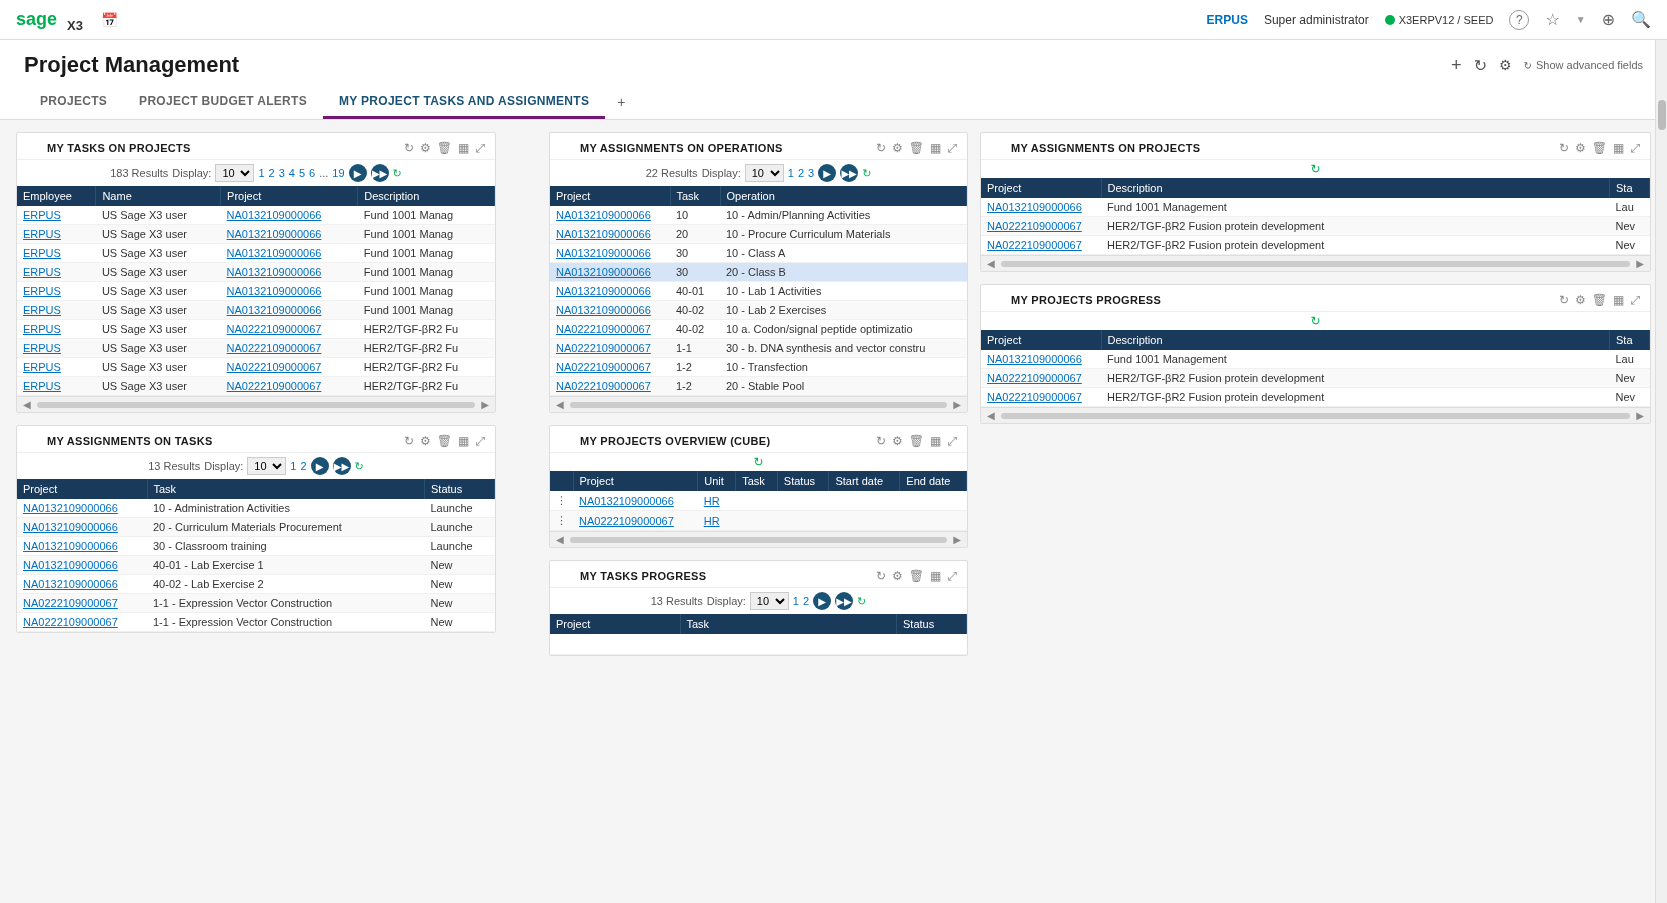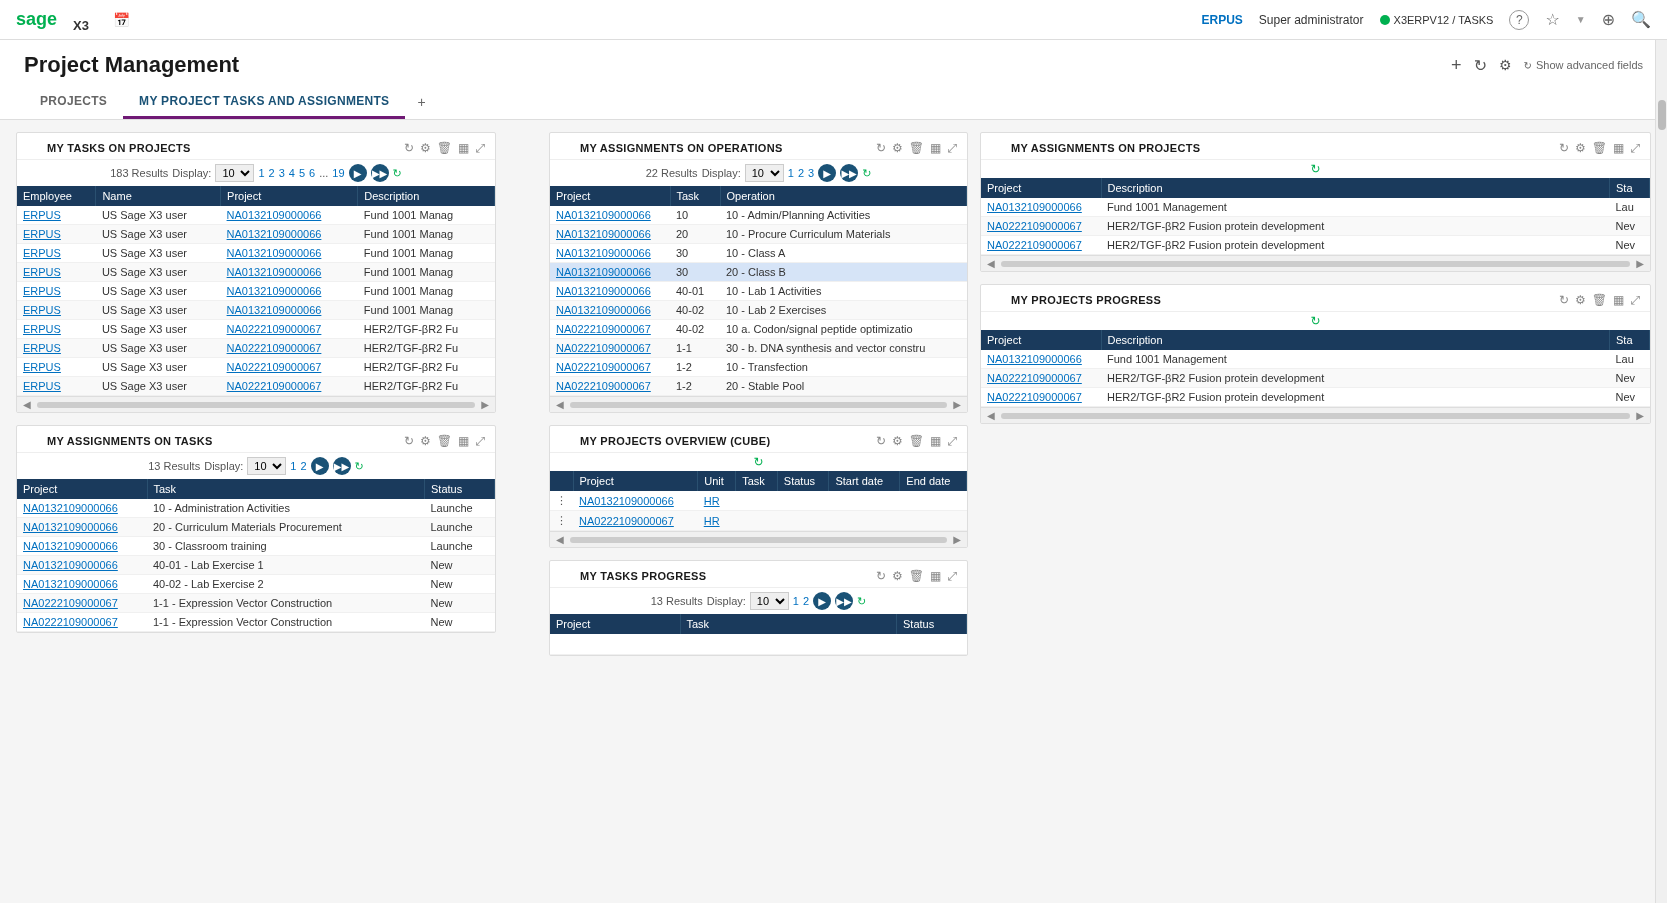--- a/index.html
+++ b/index.html
@@ -3,21 +3,21 @@
   <meta charset="utf-8">
   <style>
     * { box-sizing: border-box; margin: 0; padding: 0; }
     body { font-family: Arial, sans-serif; font-size: 12px; color: #333; background: #f5f5f5; overflow-x: hidden; }
 
     
     .top-nav {
       display: flex; align-items: center; background: #fff; border-bottom: 1px solid #ddd;
       padding: 0 16px; height: 40px;
     }
-    .sage-logo { display: flex; align-items: center; gap: 16px; font-weight: bold; font-size: 14px; color: #00b050; }
+    .sage-logo { display: flex; align-items: center; gap: 10px; font-weight: bold; font-size: 14px; color: #00b050; }
     .sage-logo .x3 { color: #333; margin-top: 12px; }
     .top-nav .spacer { flex: 1; }
     .top-nav-right { display: flex; align-items: center; gap: 16px; font-size: 12px; }
     .erpus-label { color: #0070c0; font-weight: bold; }
     .admin-label { color: #333; }
     .seed-badge { display: flex; align-items: center; gap: 4px; }
     .seed-dot { width: 10px; height: 10px; background: #00b050; border-radius: 50%; }
     .seed-text { color: #333; font-size: 11px; }
     .nav-icon { font-size: 16px; color: #666; cursor: pointer; }
 
@@ -113,21 +113,21 @@
     <span style="color:#00b050; font-weight:bold; font-size:18px;">sage</span>
     <span class="x3" style="font-size:13px; font-weight:bold;">X3</span>
     <span style="margin-left:8px; font-size:14px; color:#666;">📅</span>
   </div>
   <div class="spacer"></div>
   <div class="top-nav-right">
     <span class="erpus-label">ERPUS</span>
     <span class="admin-label">Super administrator</span>
     <div class="seed-badge">
       <span class="seed-dot"></span>
-      <span class="seed-text">X3ERPV12 / TASKS</span>
+      <span class="seed-text">X3ERPV12 / SEED</span>
     </div>
     <span class="nav-icon" style="border:1px solid #999; border-radius:50%; width:20px; height:20px; display:flex; align-items:center; justify-content:center; font-size:12px;">?</span>
     <span class="nav-icon">☆</span>
     <span style="font-size:10px; color:#999;">▼</span>
     <span class="nav-icon">⊕</span>
     <span class="nav-icon">🔍</span>
   </div>
 </div>
 
 <div class="page-header">
@@ -138,20 +138,21 @@
       <span style="font-size:16px; color:#555; cursor:pointer;">↻</span>
       <span style="font-size:14px; color:#555; cursor:pointer;">⚙</span>
       <div class="show-advanced">
         <span style="font-size:10px;">↻</span>
         <span>Show advanced fields</span>
       </div>
     </div>
   </div>
   <div class="tabs">
     <div class="tab">PROJECTS</div>
+    <div class="tab">PROJECT BUDGET ALERTS</div>
     <div class="tab active">MY PROJECT TASKS AND ASSIGNMENTS</div>
     <div class="tab-add">+</div>
   </div>
 </div>
 
 <div class="main-content">
 
   <div class="col col-1">
 
     <div class="widget">

